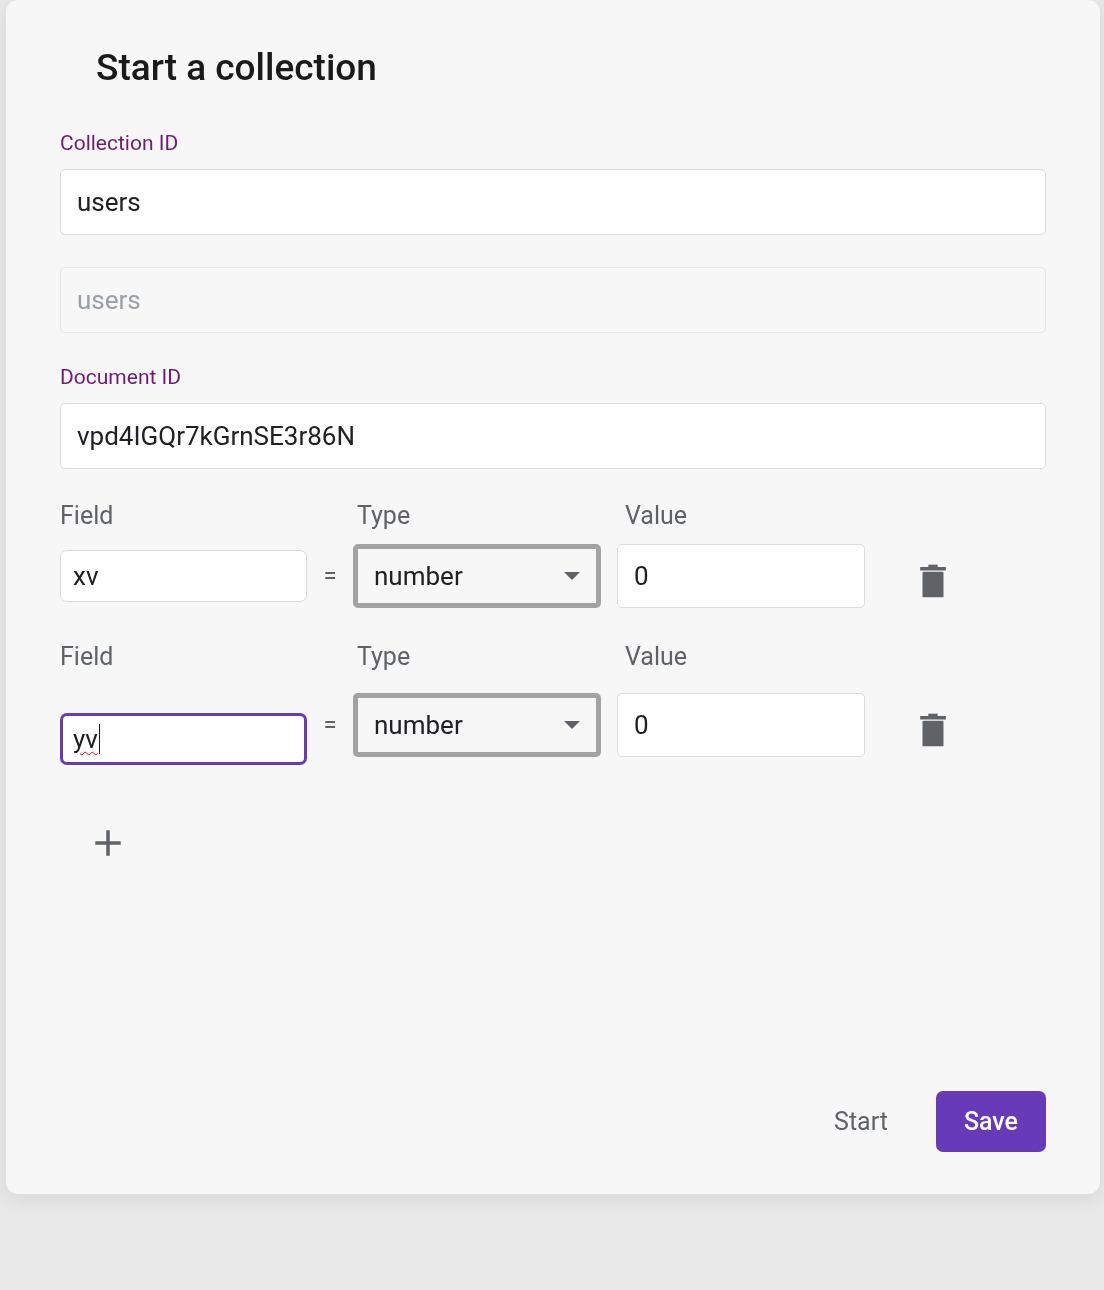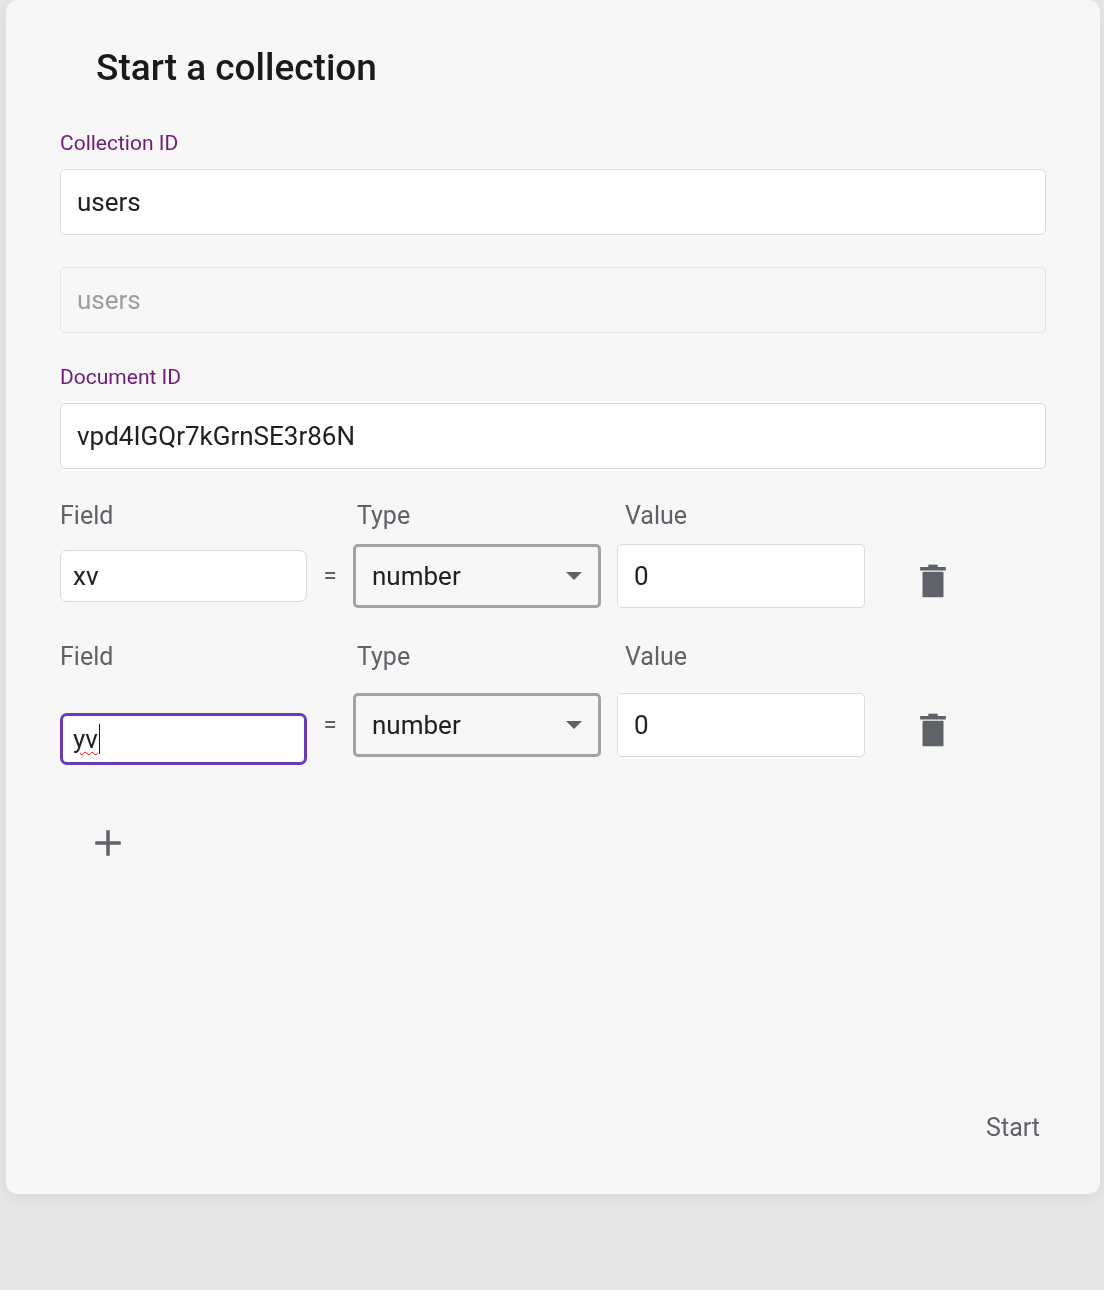--- a/index.html
+++ b/index.html
@@ -108,21 +108,21 @@
     }
     .eq-sign {
       width: 46px;
       text-align: center;
       font-size: 24px;
       color: #5f6368;
     }
     .type-select {
       width: 248px;
       height: 64px;
-      border: 3px solid #a3a3a3;
+      border: 5px solid #a3a3a3;
       border-radius: 5px;
       background: #f7f7f7;
       padding: 0 16px;
       font-size: 26px;
       color: #202124;
       display: flex;
       align-items: center;
       justify-content: space-between;
       cursor: pointer;
       margin-right: 16px;
@@ -286,14 +286,15 @@
       <svg class="plus-icon" width="34" height="34" viewBox="0 0 24 24" stroke-width="2.5">
         <line x1="12" y1="3" x2="12" y2="21"></line>
         <line x1="3" y1="12" x2="21" y2="12"></line>
       </svg>
     </div>
 
   </div>
 
   <div class="dialog-actions">
     <button class="btn-cancel">Start</button>
+    <button class="btn-save">Save</button>
   </div>
 </div>
 
 </body></html>

